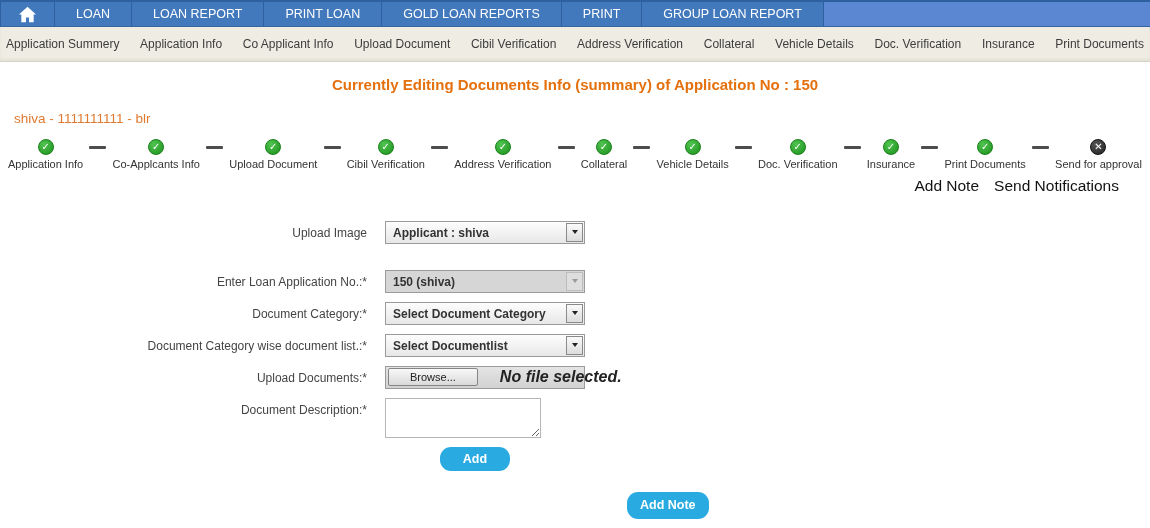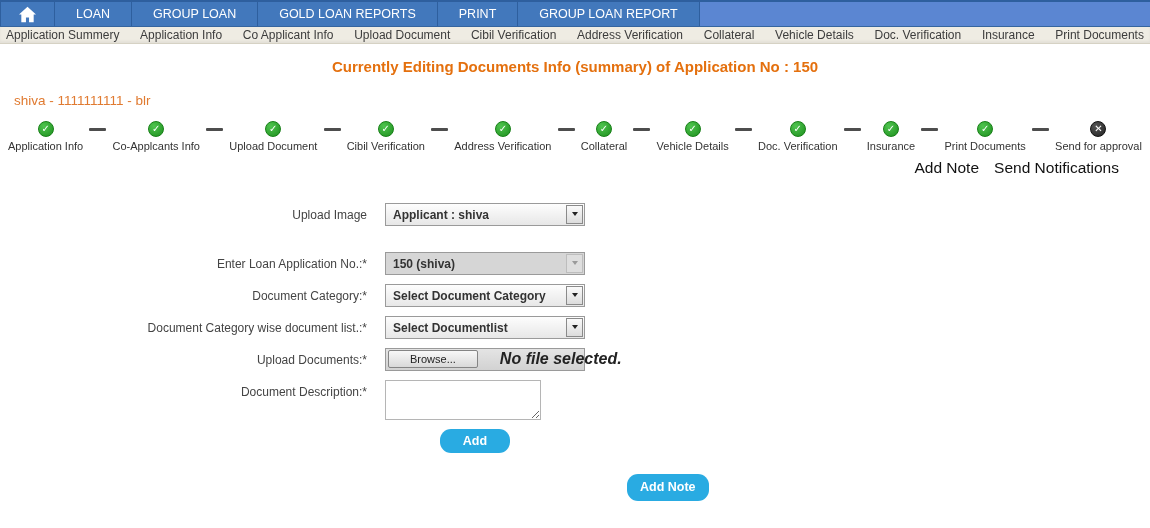--- a/index.html
+++ b/index.html
@@ -9,21 +9,21 @@
   
   .navbar { height:27px; background:#5b86d2; border-top:2px solid #2e5f9e;
     border-bottom:1px solid #35659f; display:flex; align-items:stretch; }
   .tab { background:#4278bc; border-left:1px solid #2e5f9e; color:#fff;
     font-size:12.5px; display:flex; align-items:center; padding:0 21px; cursor:pointer; }
   .tab:last-of-type { border-right:1px solid #2e5f9e; }
   .tab.home { padding:0 17px; }
   .tab.home svg { display:block; }
 
   
-  .subnav { height:17px; background:#efece3; border-bottom:1px solid #d6d2c4;
+  .subnav { height:35px; background:#efece3; border-bottom:1px solid #d6d2c4;
     display:flex; align-items:center; justify-content:space-between; padding:0 6px;
     box-shadow:inset 0 -2px 3px rgba(0,0,0,0.05); }
   .subnav-item { font-size:12px; color:#3c3c3c; cursor:pointer; white-space:nowrap; }
 
   
   .page-heading { margin-top:14px; text-align:center; color:#e4700e;
     font-size:15px; font-weight:bold; }
 
   
   .applicant { margin:16px 0 0 14px; width:170px; color:#e07a30;
@@ -92,21 +92,22 @@
 
 <div class="navbar">
   <div class="tab home">
     <span>
         <svg width="19" height="17" viewBox="0 0 24 22">
           <path d="M12 1 1 11h3v10h6v-6h4v6h6V11h3z" fill="#fff"></path>
         </svg>
       </span>
   </div>
   <div class="tab">LOAN</div>
-  <div class="tab">GROUP LOAN</div>
+  <div class="tab">LOAN REPORT</div>
+  <div class="tab">PRINT LOAN</div>
   <div class="tab">GOLD LOAN REPORTS</div>
   <div class="tab">PRINT</div>
   <div class="tab">GROUP LOAN REPORT</div>
 </div>
 
 <div class="subnav">
   <span class="subnav-item">Application Summery</span>
   <span class="subnav-item">Application Info</span>
   <span class="subnav-item">Co Applicant Info</span>
   <span class="subnav-item">Upload Document</span>

